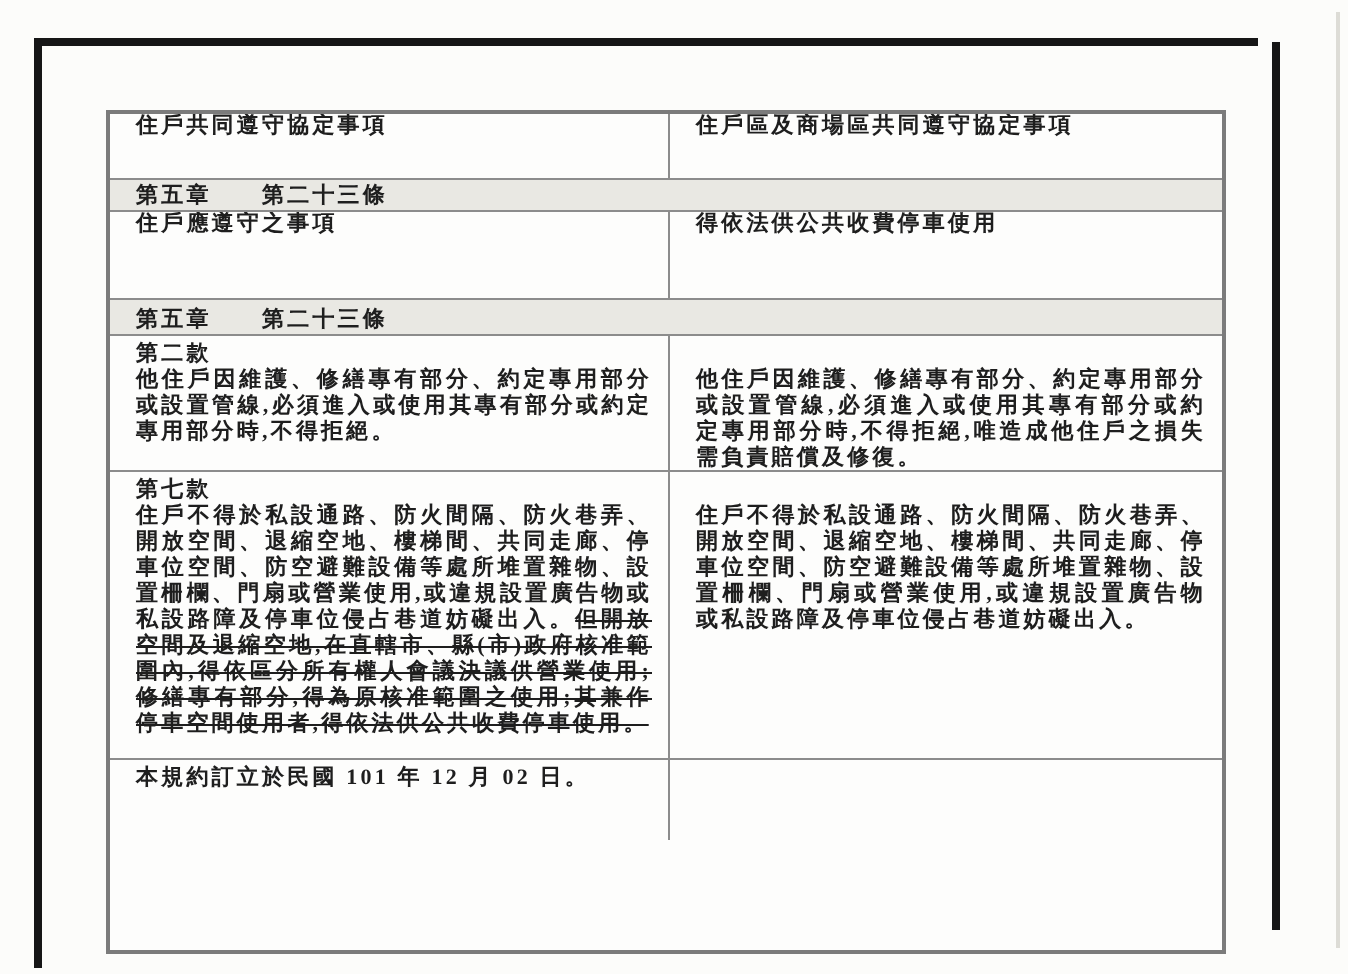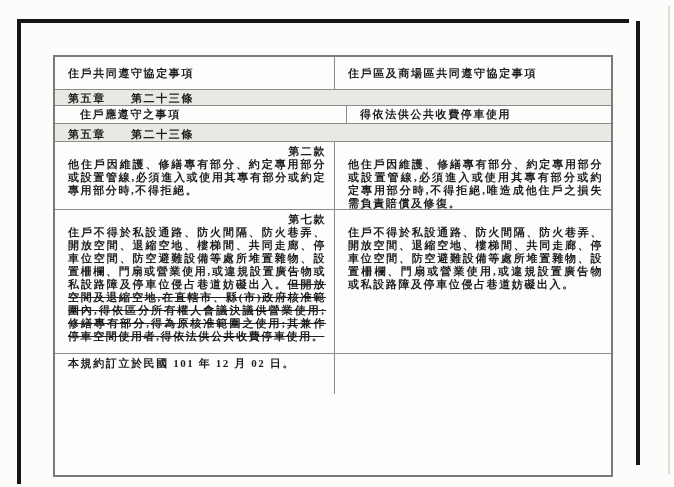--- a/index.html
+++ b/index.html
@@ -20,30 +20,30 @@
     border:2px solid #7b7b7b;box-sizing:border-box;
     background:#fdfdfc;
     color:#1e1e1e;font-size:11px;font-weight:700;letter-spacing:1.6px;line-height:13px;
   }
   .row{display:flex;border-bottom:1px solid #8c8c8c;box-sizing:border-box;overflow:hidden;}
   .row:last-child{border-bottom:none;}
   .cell{box-sizing:border-box;padding:3px 8px 0 13px;overflow:hidden;}
   .cell.c-left{width:280px;border-right:1px solid #8c8c8c;}
   .cell.c-right{flex:1;}
   .h-head{height:33px;}
-  .h-head .cell{display:flex;align-items:center;padding-top:0;}
+  .h-head .cell{display:flex;align-items:flex-start;padding-top:0;}
   .band{height:16px;background:#e9e8e3;align-items:flex-end;padding-left:13px;display:flex;}
   .band.b2{height:18px;}
-  .h-head2{height:18px;padding-left:12px;}
+  .h-head2{height:44px;}
   .h-r2{height:68px;}
   .h-r3{height:70px;}
   .h-r7{height:144px;}
   .h-foot{height:40px;}
   .para{text-align:justify;}
-  .klabel{display:block;height:13px;text-align:right;}
+  .klabel{display:block;height:13px;}
   .spacer{display:block;height:13px;}
   .struck{text-decoration:line-through;text-decoration-thickness:1.2px;}
 </style>
 </head>
 <body>
 
 <div>
   <div class="frame frame-top"></div>
   <div class="frame frame-left"></div>
   <div class="frame frame-right"></div>

